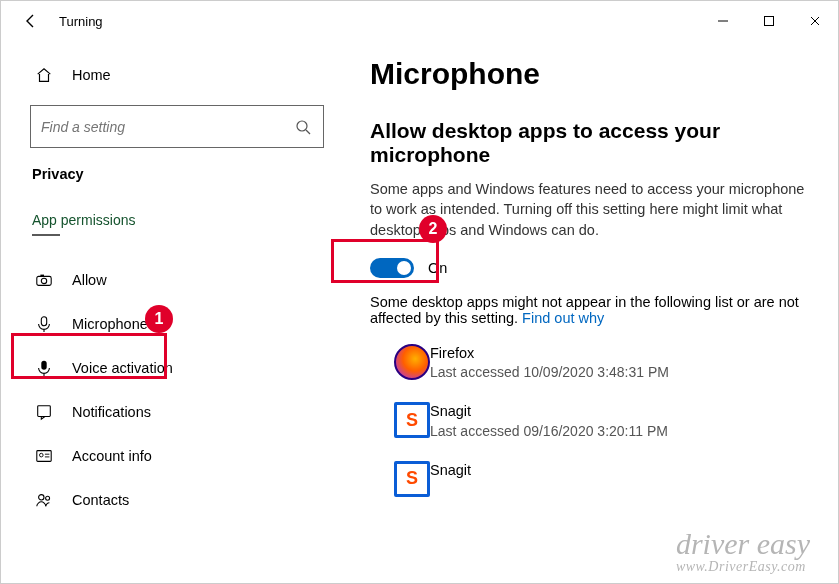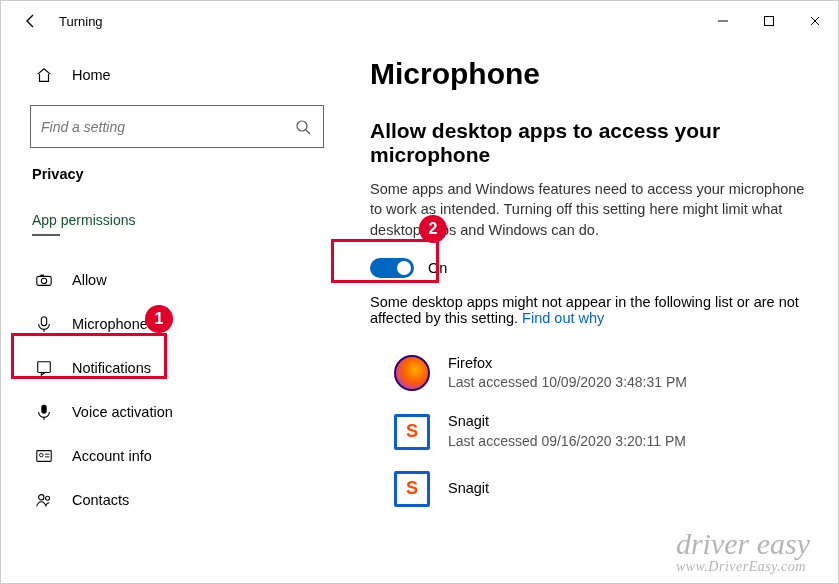--- a/index.html
+++ b/index.html
@@ -130,27 +130,26 @@
     right:3px; top:3px;
     width:14px; height:14px;
     border-radius:50%;
     background:#fff;
   }
   .toggle-label { font-size:14.5px; }
   .note {
     font-size: 14.5px;
     color:#000;
     max-width:440px;
-    margin-bottom: 18px;
+    margin-bottom: 8px;
   }
   .link { color:#0067c0; cursor:pointer; }
   .app-row {
     display:flex;
-    align-items:center;
-    gap: 18px;
+    align-items:flex-start;
     padding: 10px 0 10px 24px;
   }
   .app-icon {
     width: 36px; height:36px;
     border-radius:2px;
     display:flex;align-items:center;justify-content:center;
     font-weight:bold;
     color:#fff;
     font-size:18px;
   }
@@ -272,35 +271,35 @@
             <rect x="7" y="2" width="6" height="10" rx="3" stroke="#000" stroke-width="1.2" fill="none"></rect>
             <path d="M4 10a6 6 0 0 0 12 0 M10 16v3" stroke="#000" stroke-width="1.2" fill="none"></path>
           </svg>
       </span>
       <span>Microphone</span>
     </div>
 
     <div class="side-row">
       <span class="side-icon">
         <svg width="18" height="18" viewBox="0 0 20 20">
+            <rect x="7" y="2" width="6" height="10" rx="3" fill="#000"></rect>
+            <path d="M4 10a6 6 0 0 0 12 0 M10 16v3" stroke="#000" stroke-width="1.2" fill="none"></path>
+          </svg>
+      </span>
+      <span>Voice activation</span>
+    </div>
+
+    <div class="side-row">
+      <span class="side-icon">
+        <svg width="18" height="18" viewBox="0 0 20 20">
             <rect x="3" y="3" width="14" height="12" rx="1" stroke="#000" stroke-width="1.2" fill="none"></rect>
             <path d="M7 15 L7 18 L11 15" stroke="#000" stroke-width="1.2" fill="none"></path>
           </svg>
       </span>
       <span>Notifications</span>
-    </div>
-
-    <div class="side-row">
-      <span class="side-icon">
-        <svg width="18" height="18" viewBox="0 0 20 20">
-            <rect x="7" y="2" width="6" height="10" rx="3" fill="#000"></rect>
-            <path d="M4 10a6 6 0 0 0 12 0 M10 16v3" stroke="#000" stroke-width="1.2" fill="none"></path>
-          </svg>
-      </span>
-      <span>Voice activation</span>
     </div>
 
     <div class="side-row">
       <span class="side-icon">
         <svg width="18" height="18" viewBox="0 0 20 20">
             <rect x="2" y="4" width="16" height="12" rx="1" stroke="#000" stroke-width="1.2" fill="none"></rect>
             <circle cx="7" cy="9" r="2" stroke="#000" stroke-width="1" fill="none"></circle>
             <line x1="11" y1="8" x2="16" y2="8" stroke="#000"></line>
             <line x1="11" y1="11" x2="16" y2="11" stroke="#000"></line>
           </svg>

